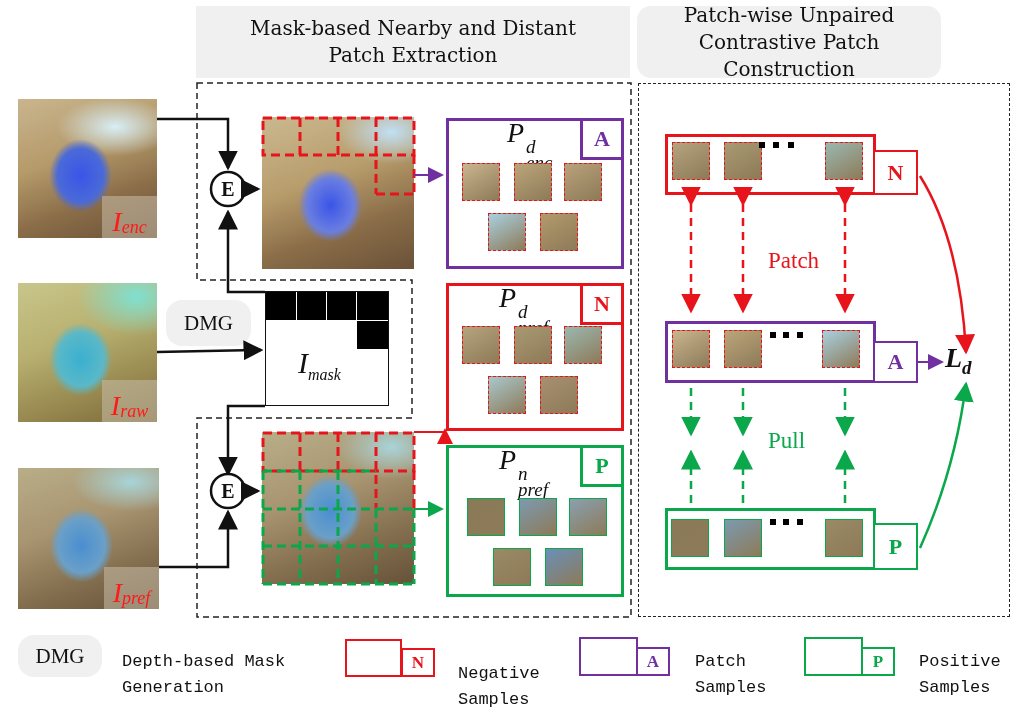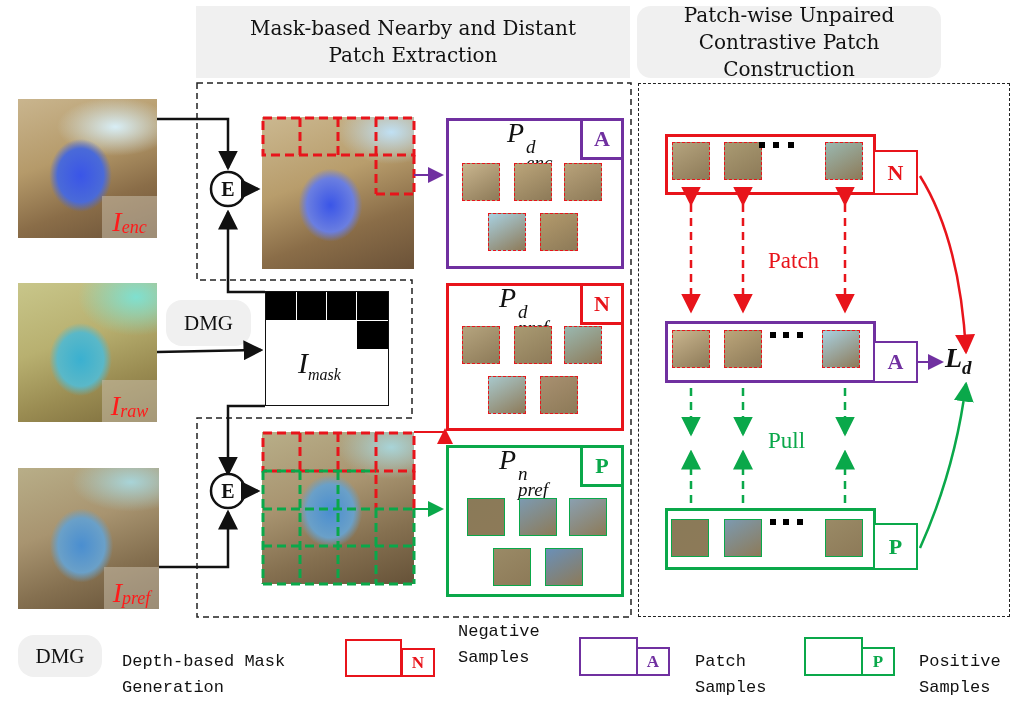--- a/index.html
+++ b/index.html
@@ -157,21 +157,21 @@
   </div>
 <div class="legend-text" style="left:122px; top:649px;">
     <div>Depth-based Mask</div>
     <div>Generation</div>
   </div>
 
 <div class="abs" style="left:345px; top:639px; width:57px; height:38px; border:2.5px solid #e8141b; box-sizing:border-box;"></div>
 <div class="tag" style="left:401px; top:648px; width:34px; height:29px; border:2.5px solid #e8141b; color:#e8141b; font-size:17px;">
     <span>N</span>
   </div>
-<div class="legend-text" style="left:458px; top:619px;">
+<div class="legend-text" style="left:458px; top:661px;">
     <div>Negative</div>
     <div>Samples</div>
   </div>
 
 <div class="abs" style="left:579px; top:637px; width:59px; height:39px; border:2.5px solid #7030a0; box-sizing:border-box;"></div>
 <div class="tag" style="left:636px; top:647px; width:34px; height:29px; border:2.5px solid #7030a0; color:#7030a0; font-size:17px;">
     <span>A</span>
   </div>
 <div class="legend-text" style="left:695px; top:649px;">
     <div>Patch</div>

